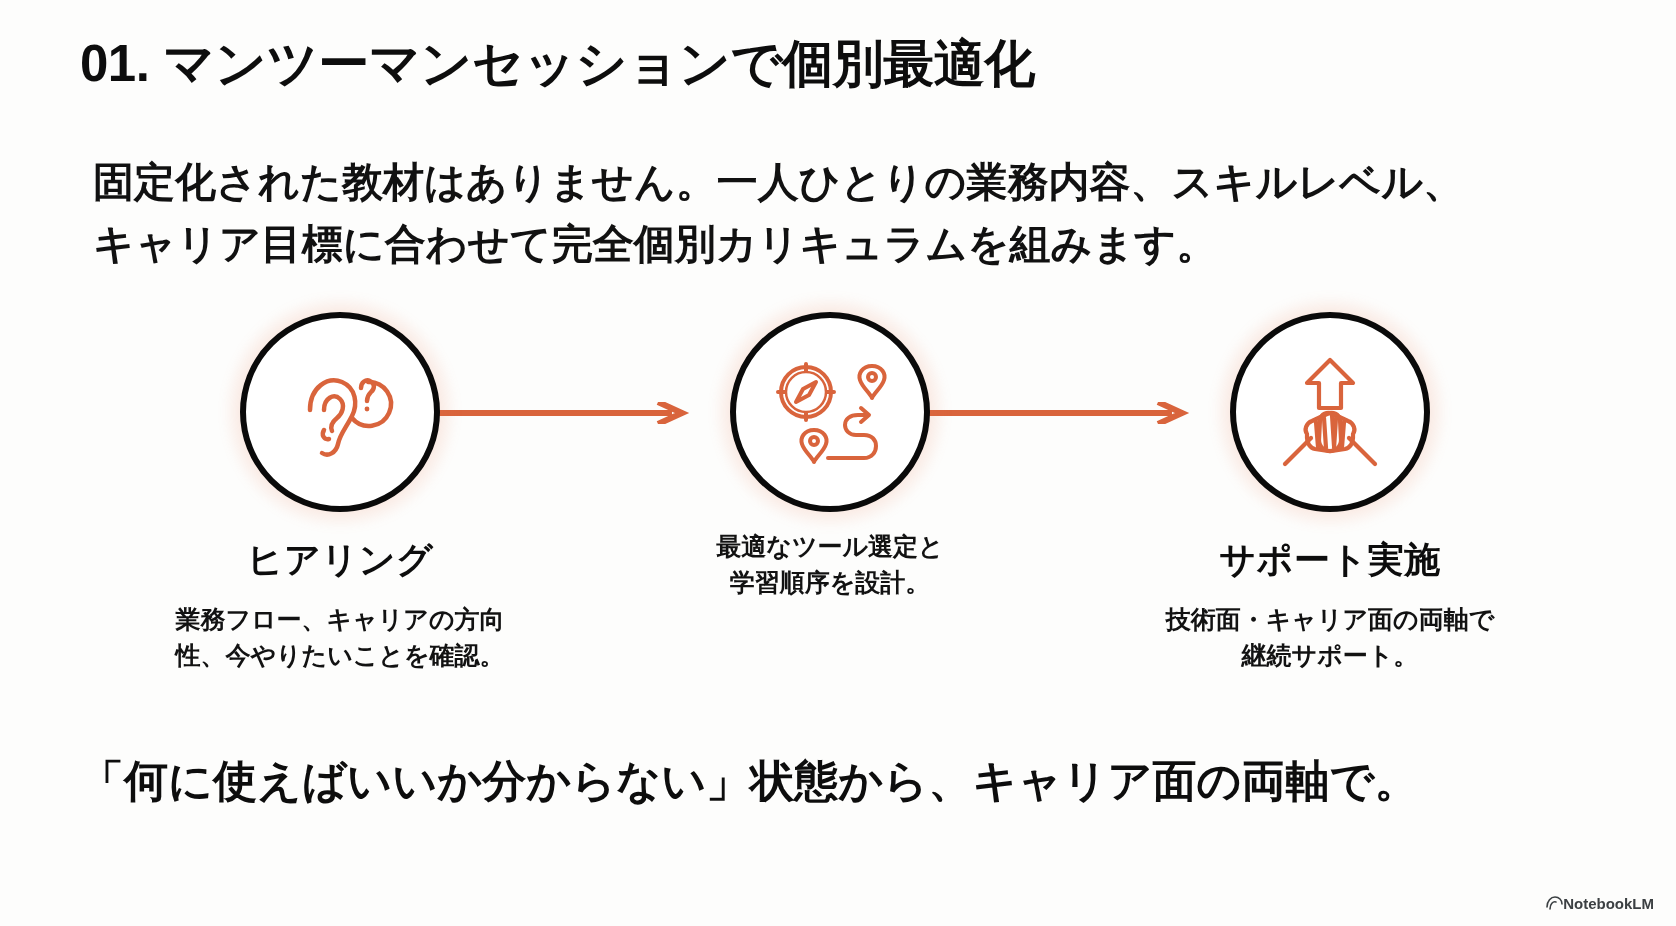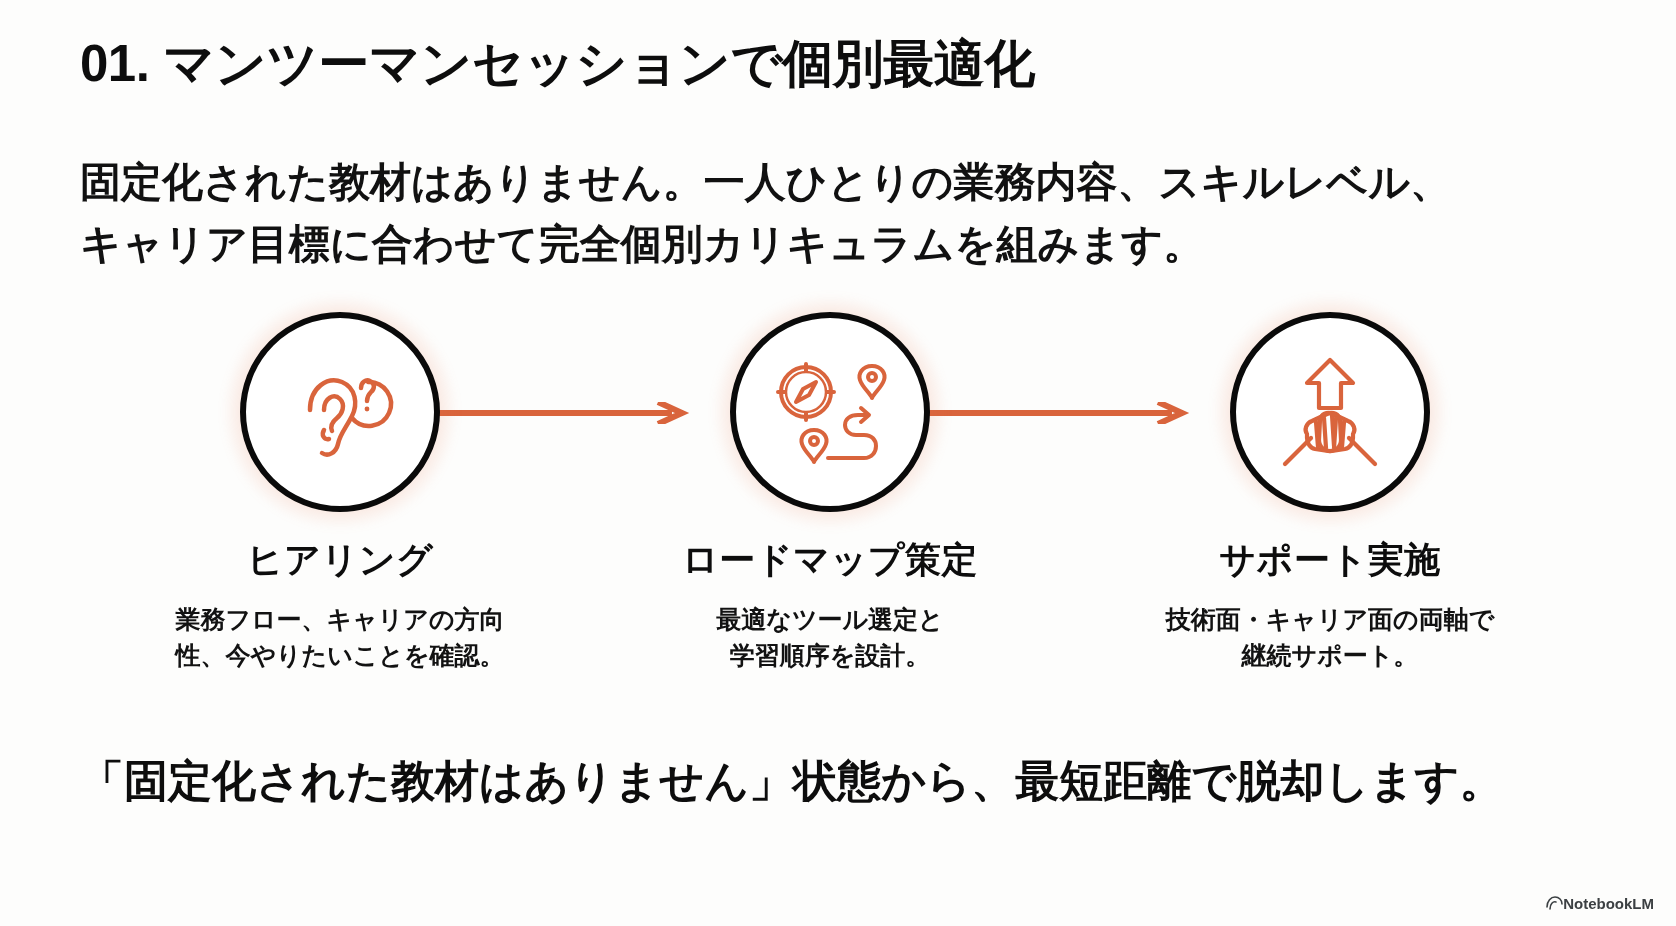--- a/index.html
+++ b/index.html
@@ -28,21 +28,21 @@
     width: 1520px;
     font-size: 51px;
     line-height: 1.08;
     font-weight: 800;
     letter-spacing: -0.5px;
     color: #0d0d0d;
     white-space: nowrap;
   }
   .subhead {
     position: absolute;
-    left: 80px;
+    left: 93px;
     top: 152px;
     width: 1540px;
     font-size: 41px;
     line-height: 1.5;
     font-weight: 700;
     color: #111111;
   }
   .subhead .line {
     display: block;
     white-space: nowrap;
@@ -231,21 +231,20 @@
                        C44 105, 36 99, 34 92 C32 86, 36 78, 46 78 Z"></path>
               <circle cx="46" cy="89" r="4"></circle>
 
               <path d="M104 14 C114 14, 118 22, 116 28 C114 35, 106 41, 104 46
                        C102 41, 94 35, 92 28 C90 22, 94 14, 104 14 Z"></path>
               <circle cx="104" cy="25" r="4"></circle>
             </g>
           </svg>
         </div>
       </div>
-      <div class="step-title">ロードマップ策定</div>
       <div class="step-desc">
         <span class="line">最適なツール選定と</span>
         <span class="line">学習順序を設計。</span>
       </div>
     </div>
 
     <div class="step step-3">
       <div class="circle-wrap">
         <div class="glow"></div>
         <div class="circle">
@@ -270,21 +269,21 @@
       </div>
       <div class="step-title">サポート実施</div>
       <div class="step-desc">
         <span class="line">技術面・キャリア面の両軸で</span>
         <span class="line">継続サポート。</span>
       </div>
     </div>
 
   </div>
 
-  <div class="closing">「固定化された教材はありません」状態から、最短距離で脱却します。</div>
+  <div class="closing">「何に使えばいいか分からない」状態から、キャリア面の両軸で。</div>
 
   <div class="watermark">
     <span>
       <svg width="17" height="15" viewBox="0 0 17 15" aria-hidden="true">
         <path d="M1 11 C1 5, 5 1, 9 1 C13 1, 16 4, 16 8" fill="none" stroke="#3c4043" stroke-width="1.6" stroke-linecap="round"></path>
         <path d="M4 13 C4 8, 7 5, 10 6" fill="none" stroke="#3c4043" stroke-width="1.6" stroke-linecap="round"></path>
       </svg>
     </span>
     <span>NotebookLM</span>
   </div>

